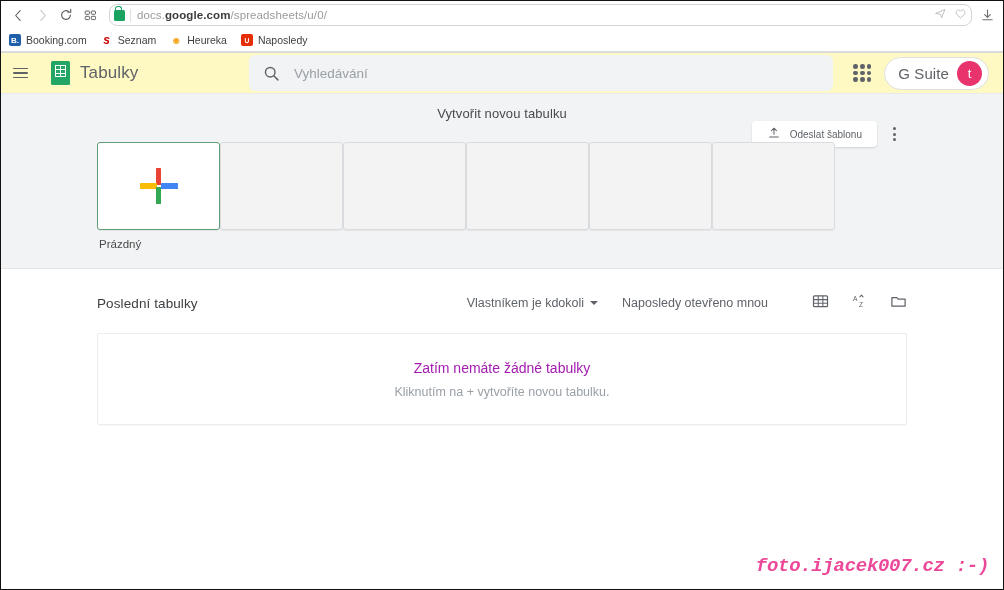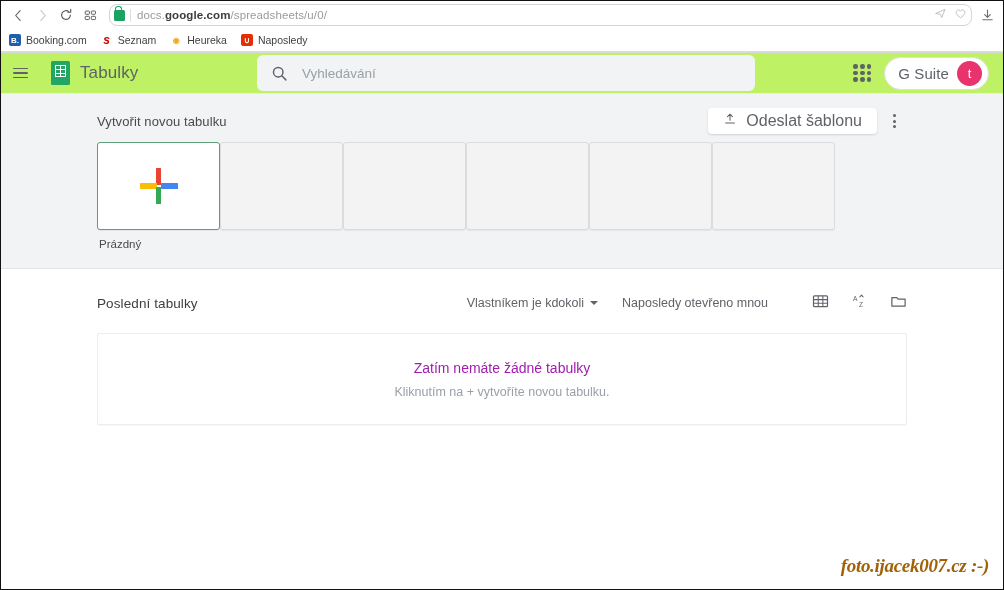--- a/index.html
+++ b/index.html
@@ -142,21 +142,21 @@
     flex: none;
   }
   .bm-booking { background: #1f5fa9; }
   .bm-seznam  { background: #ffffff; color: #cc0000; font-size: 12px; font-weight: 700; font-style: italic; }
   .bm-heureka { background: #ffffff; color: #f5a623; }
   .bm-ali     { background: #e62e04; }
 
   
   .app-header {
     height: 40px;
-    background: #bef264;
+    background: #fef9c3;
     display: flex;
     align-items: center;
     padding: 0 14px 0 12px;
     border-bottom: 1px solid #e8eaed;
     position: relative;
   }
   .hamburger {
     width: 24px;
     height: 24px;
     display: flex;
@@ -202,22 +202,22 @@
     z-index: 1;
   }
   .app-title {
     font-size: 17px;
     color: #5f6368;
     letter-spacing: .1px;
     white-space: nowrap;
   }
   .searchbar {
     position: absolute;
-    left: 256px;
-    width: 498px;
+    left: 248px;
+    width: 584px;
     height: 36px;
     background: #f1f3f4;
     border-radius: 6px;
     display: flex;
     align-items: center;
     padding: 13px 14px;
     box-sizing: border-box;
   }
   .search-ico { color: #5f6368; display: flex; margin-right: 14px; }
   .search-input {
@@ -285,41 +285,42 @@
     background: #f1f3f4;
     padding: 12px 0 18px 0;
     border-bottom: 1px solid #e3e5e6;
   }
   .tpl-inner { width: 810px; margin: 0 auto; }
   .tpl-head {
     display: flex;
     align-items: center;
     height: 30px;
     margin-bottom: 6px;
+    flex-direction: column;
   }
   .tpl-title {
     font-size: 13px;
     color: #4a4a4a;
     letter-spacing: .1px;
   }
   .tpl-actions {
     margin-left: auto;
     display: flex;
     align-items: center;
     gap: 4px;
   }
   .upload-btn {
     background: #ffffff;
     border-radius: 4px;
     height: 26px;
     display: flex;
     align-items: center;
     gap: 9px;
     padding: 0 15px;
-    font-size: 16px;
+    font-size: 10px;
     color: #5f6368;
     box-shadow: 0 1px 2px rgba(60,64,67,.18);
     white-space: nowrap;
   }
   .kebab {
     width: 26px;
     height: 26px;
     display: flex;
     flex-direction: column;
     align-items: center;
@@ -425,25 +426,25 @@
     box-shadow: 0 1px 1px rgba(0,0,0,.03);
   }
   .empty-title { font-size: 14px; color: #a21caf; }
   .empty-sub { font-size: 12.5px; color: #9aa0a6; }
 
   
   .watermark {
     position: absolute;
     right: 14px;
     bottom: 12px;
-    font-family: Liberation Serif, serif;
+    font-family: Liberation Mono, monospace;
     font-style: italic;
     font-weight: 700;
     font-size: 19px;
-    color: #a16207;
+    color: #ec4899;
     letter-spacing: -.3px;
     text-shadow: 1px 1px 0 rgba(255,255,255,.9);
     white-space: nowrap;
   }
 </style>
 </head>
 <body>
 
 <div class="screen">
 

